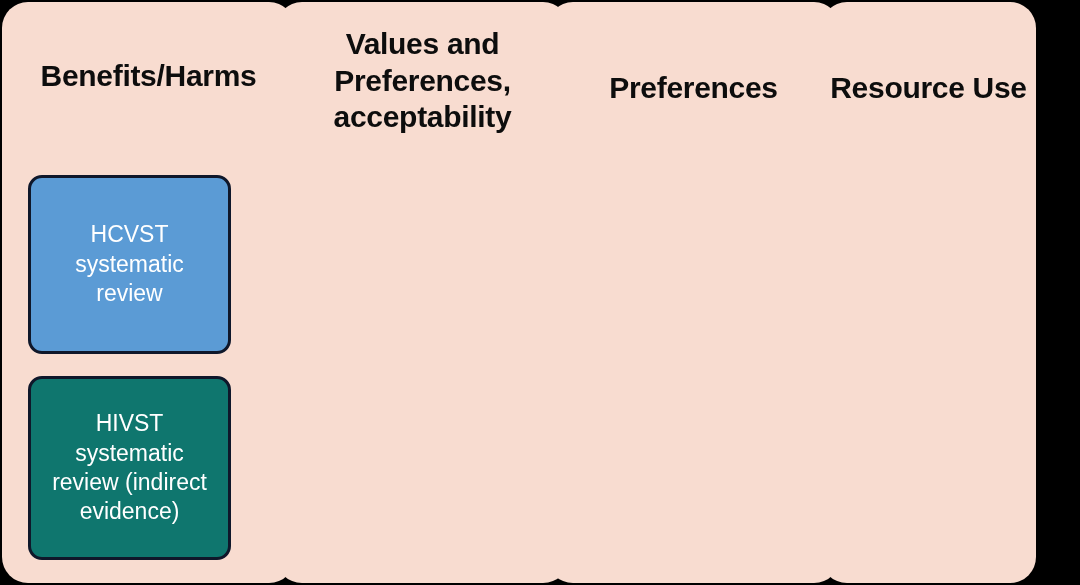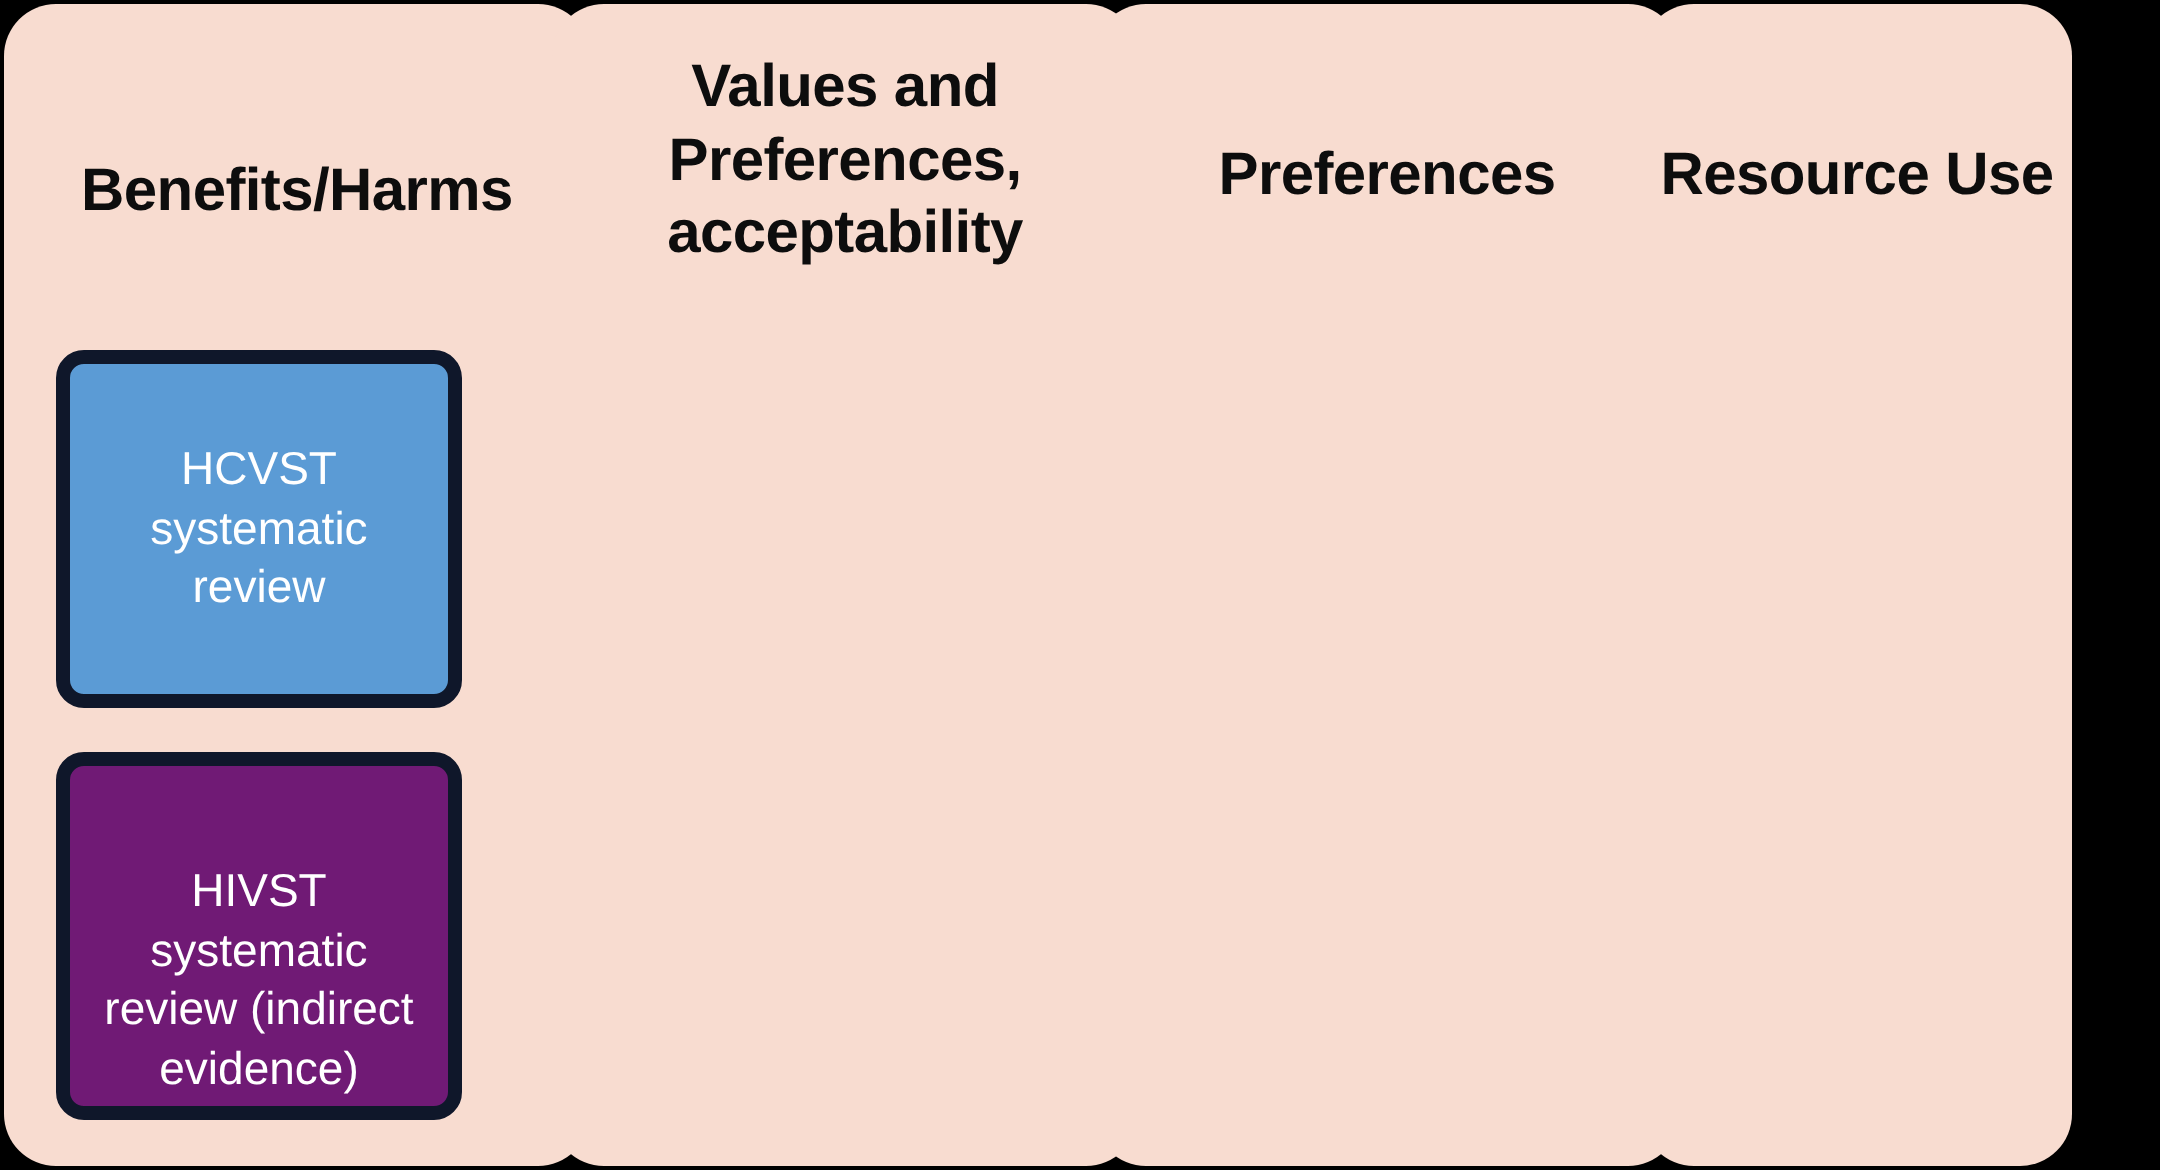--- a/index.html
+++ b/index.html
@@ -42,44 +42,44 @@
     text-align: center;
     color: #0D0D0D;
     font-weight: bold;
     font-size: 30px;
     line-height: 1.22;
     letter-spacing: -0.3px;
     padding: 0 6px;
     box-sizing: border-box;
   }
   
-  .col-1 .col-header { top: 76px; }
+  .col-1 .col-header { top: 56px; }
   .col-2 .col-header { top: 24px; }
   .col-3 .col-header { top: 68px; }
   .col-4 .col-header { top: 68px; }
 
   .node {
     position: absolute;
     box-sizing: border-box;
     border-radius: 14px;
-    border: 7px solid #0f172a;
+    border: 3px solid #0f172a;
     color: #FFFFFF;
     font-size: 23px;
     line-height: 1.28;
     text-align: center;
     display: flex;
     align-items: center;
     justify-content: center;
     padding: 4px 8px;
     overflow: hidden;
   }
   .node span { display: block; width: 100%; }
 
   .fill-blue   { background: #5B9BD5; }
-  .fill-green  { background: #701a75; align-items: flex-end; }
+  .fill-green  { background: #0f766e; }
   .fill-orange { background: #ED7D31; }
 
   
   .c1-n1 { left: 26px; top: 173px; width: 203px; height: 179px; }
   .c1-n2 { left: 26px; top: 374px; width: 203px; height: 184px; }
 
   
   .c2-n1 { left: 299px; top: 173px; width: 205px; height: 116px; }
   .c2-n2 { left: 299px; top: 304px; width: 205px; height: 113px; }
   .c2-n3 { left: 299px; top: 433px; width: 205px; height: 125px; }

